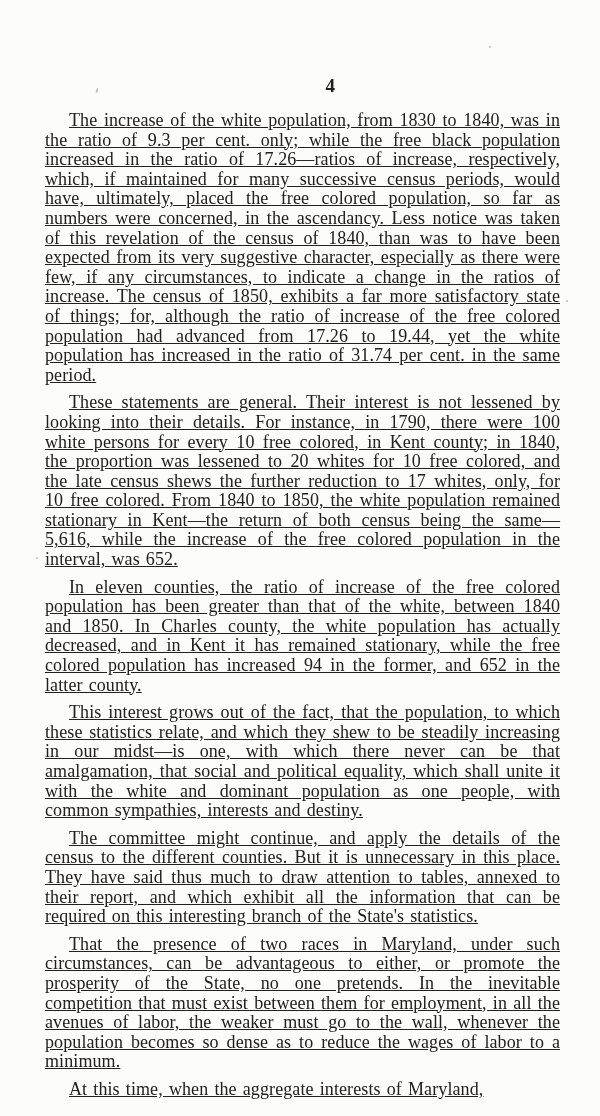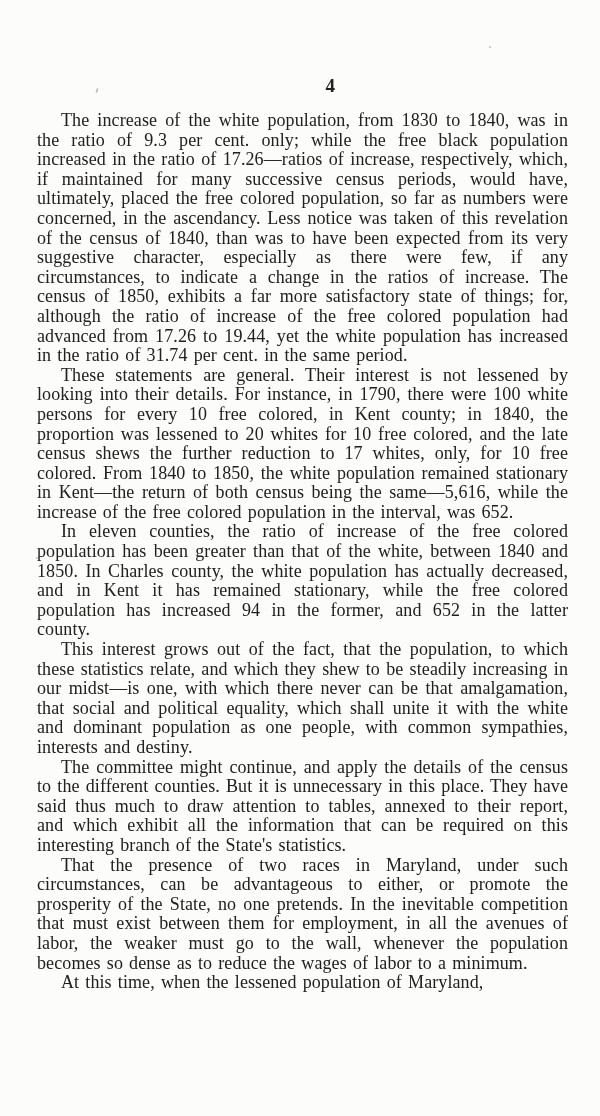--- a/index.html
+++ b/index.html
@@ -22,27 +22,28 @@
   .page-number {
     text-align: center;
     font-size: 19px;
     font-weight: 700;
     letter-spacing: 0.5px;
     transform: translateX(28px);
     margin-bottom: 15px;
     line-height: 20px;
   }
   .body-text p {
-    margin: 0;
+    margin: 8px;
     font-size: 18px;
     line-height: 19.6px;
     text-align: justify;
     text-indent: 24px;
     word-spacing: 1.5px;
     letter-spacing: 0.1px;
+    text-decoration: underline;
   }
   
   .speck {
     position: absolute;
     background: #8a8a85;
     border-radius: 50%;
     opacity: 0.55;
   }
   .speck-1 { left: 96px;  top: 88px;  width: 2px; height: 5px; transform: rotate(20deg); }
   .speck-2 { left: 489px; top: 46px;  width: 2px; height: 2px; }
@@ -55,20 +56,20 @@
 <div class="page">
   <div class="page-number">4</div>
 
   <div class="body-text">
     <p>The increase of the white population, from 1830 to 1840, was in the ratio of 9.3 per cent. only; while the free black population increased in the ratio of 17.26—ratios of increase, respectively, which, if maintained for many successive census periods, would have, ultimately, placed the free colored population, so far as numbers were concerned, in the ascendancy.  Less notice was taken of this revelation of the census of 1840, than was to have been expected from its very suggestive character, especially as there were few, if any circumstances, to indicate a change in the ratios of increase.  The census of 1850, exhibits a far more satisfactory state of things; for, although the ratio of increase of the free colored population had advanced from 17.26 to 19.44, yet the white population has increased in the ratio of 31.74 per cent. in the same period.</p>
     <p>These statements are general.  Their interest is not lessened by looking into their details.  For instance, in 1790, there were 100 white persons for every 10 free colored, in Kent county; in 1840, the proportion was lessened to 20 whites for 10 free colored, and the late census shews the further reduction to 17 whites, only, for 10 free colored.  From 1840 to 1850, the white population remained stationary in Kent—the return of both census being the same—5,616, while the increase of the free colored population in the interval, was 652.</p>
     <p>In eleven counties, the ratio of increase of the free colored population has been greater than that of the white, between 1840 and 1850.  In Charles county, the white population has actually decreased, and in Kent it has remained stationary, while the free colored population has increased 94 in the former, and 652 in the latter county.</p>
     <p>This interest grows out of the fact, that the population, to which these statistics relate, and which they shew to be steadily increasing in our midst—is one, with which there never can be that amalgamation, that social and political equality, which shall unite it with the white and dominant population as one people, with common sympathies, interests and destiny.</p>
     <p>The committee might continue, and apply the details of the census to the different counties.  But it is unnecessary in this place.  They have said thus much to draw attention to tables, annexed to their report, and which exhibit all the information that can be required on this interesting branch of the State's statistics.</p>
     <p>That the presence of two races in Maryland, under such circumstances, can be advantageous to either, or promote the prosperity of the State, no one pretends.  In the inevitable competition that must exist between them for employment, in all the avenues of labor, the weaker must go to the wall, whenever the population becomes so dense as to reduce the wages of labor to a minimum.</p>
-    <p>At this time, when the lessened population of Maryland,</p>
+    <p>At this time, when the aggregate interests of Maryland,</p>
   </div>
 
   <div class="speck speck-1"></div>
   <div class="speck speck-2"></div>
   <div class="speck speck-3"></div>
   <div class="speck speck-4"></div>
 </div>
 
 </body></html>

